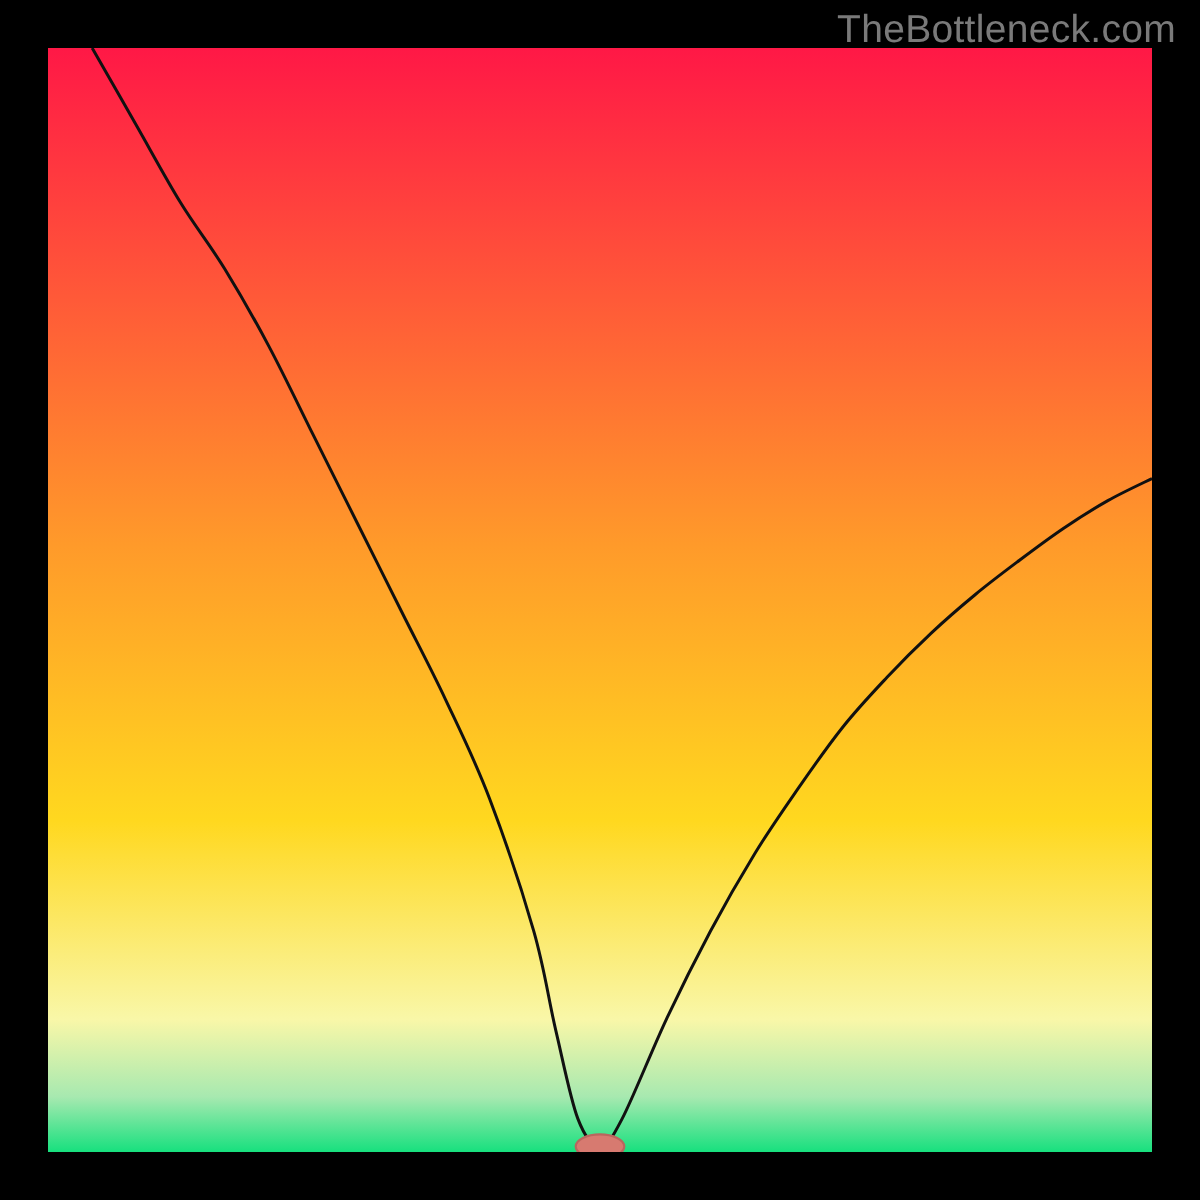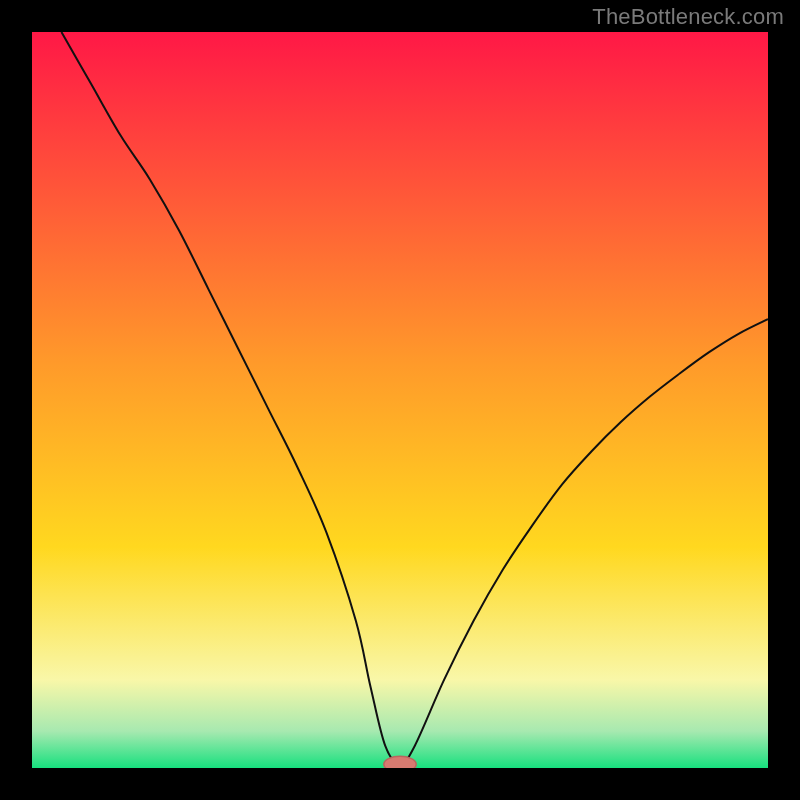--- a/index.html
+++ b/index.html
@@ -15,21 +15,21 @@
     position: relative;
     width: 800px;
     height: 800px;
     background: #000;
   }
   .watermark {
     position: absolute;
     top: 4px;
     right: 16px;
     color: #7a7a7a;
-    font-size: 22px;
+    font-size: 26px;
     font-weight: 400;
     letter-spacing: 0.2px;
     z-index: 10;
   }
   .plot {
     position: absolute;
     left: 32px;
     top: 32px;
     width: 736px;
     height: 736px;

